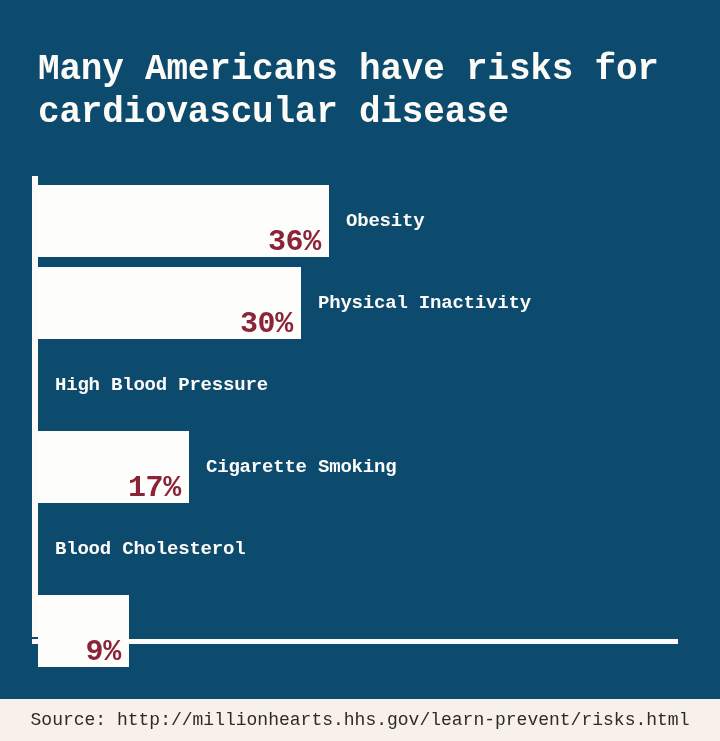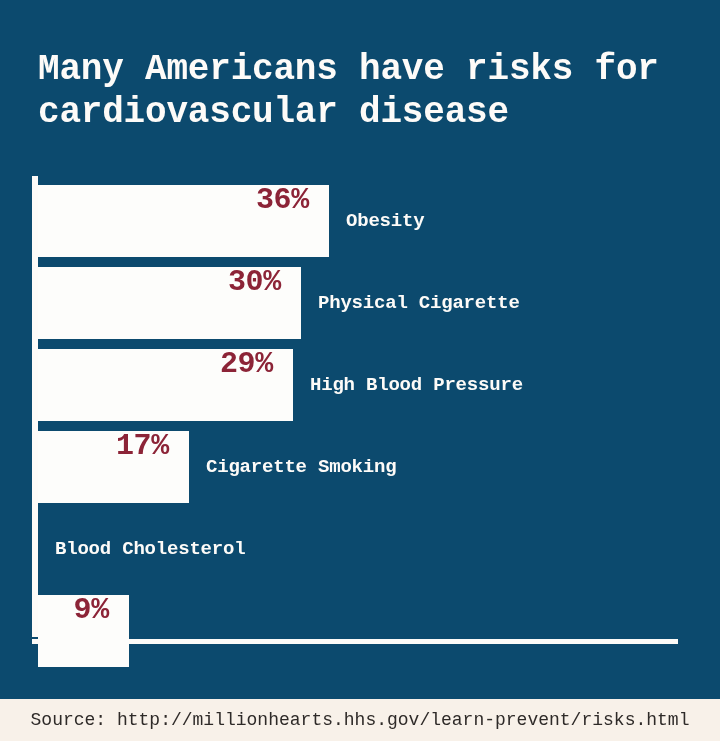--- a/index.html
+++ b/index.html
@@ -74,25 +74,25 @@
     position: relative;
     height: 72px;
     margin-bottom: 10px;
     display: flex;
     align-items: stretch;
   }
   .bar {
     position: relative;
     background: #FDFDFB;
     display: flex;
-    align-items: flex-start;
+    align-items: flex-end;
     justify-content: flex-end;
     flex: 0 0 auto;
     box-sizing: border-box;
-    padding-right: 20px;
+    padding-right: 8px;
   }
   .bar-value {
     color: #8C2437;
     font-size: 30px;
     font-weight: bold;
     line-height: 1;
     letter-spacing: -0.3px;
     white-space: nowrap;
   }
   .bar-label {
@@ -143,26 +143,23 @@
         <div class="bar-row">
           <div class="bar" style="width: 291px;">
             <span class="bar-value">36%</span>
           </div>
           <span class="bar-label">Obesity</span>
         </div>
         <div class="bar-row">
           <div class="bar" style="width: 263px;">
             <span class="bar-value">30%</span>
           </div>
-          <span class="bar-label">Physical Cigarette</span>
+          <span class="bar-label">Physical Inactivity</span>
         </div>
         <div class="bar-row">
-          <div class="bar" style="width: 255px;">
-            <span class="bar-value">29%</span>
-          </div>
           <span class="bar-label">High Blood Pressure</span>
         </div>
         <div class="bar-row">
           <div class="bar" style="width: 151px;">
             <span class="bar-value">17%</span>
           </div>
           <span class="bar-label">Cigarette Smoking</span>
         </div>
         <div class="bar-row">
           <span class="bar-label">Blood Cholesterol</span>

